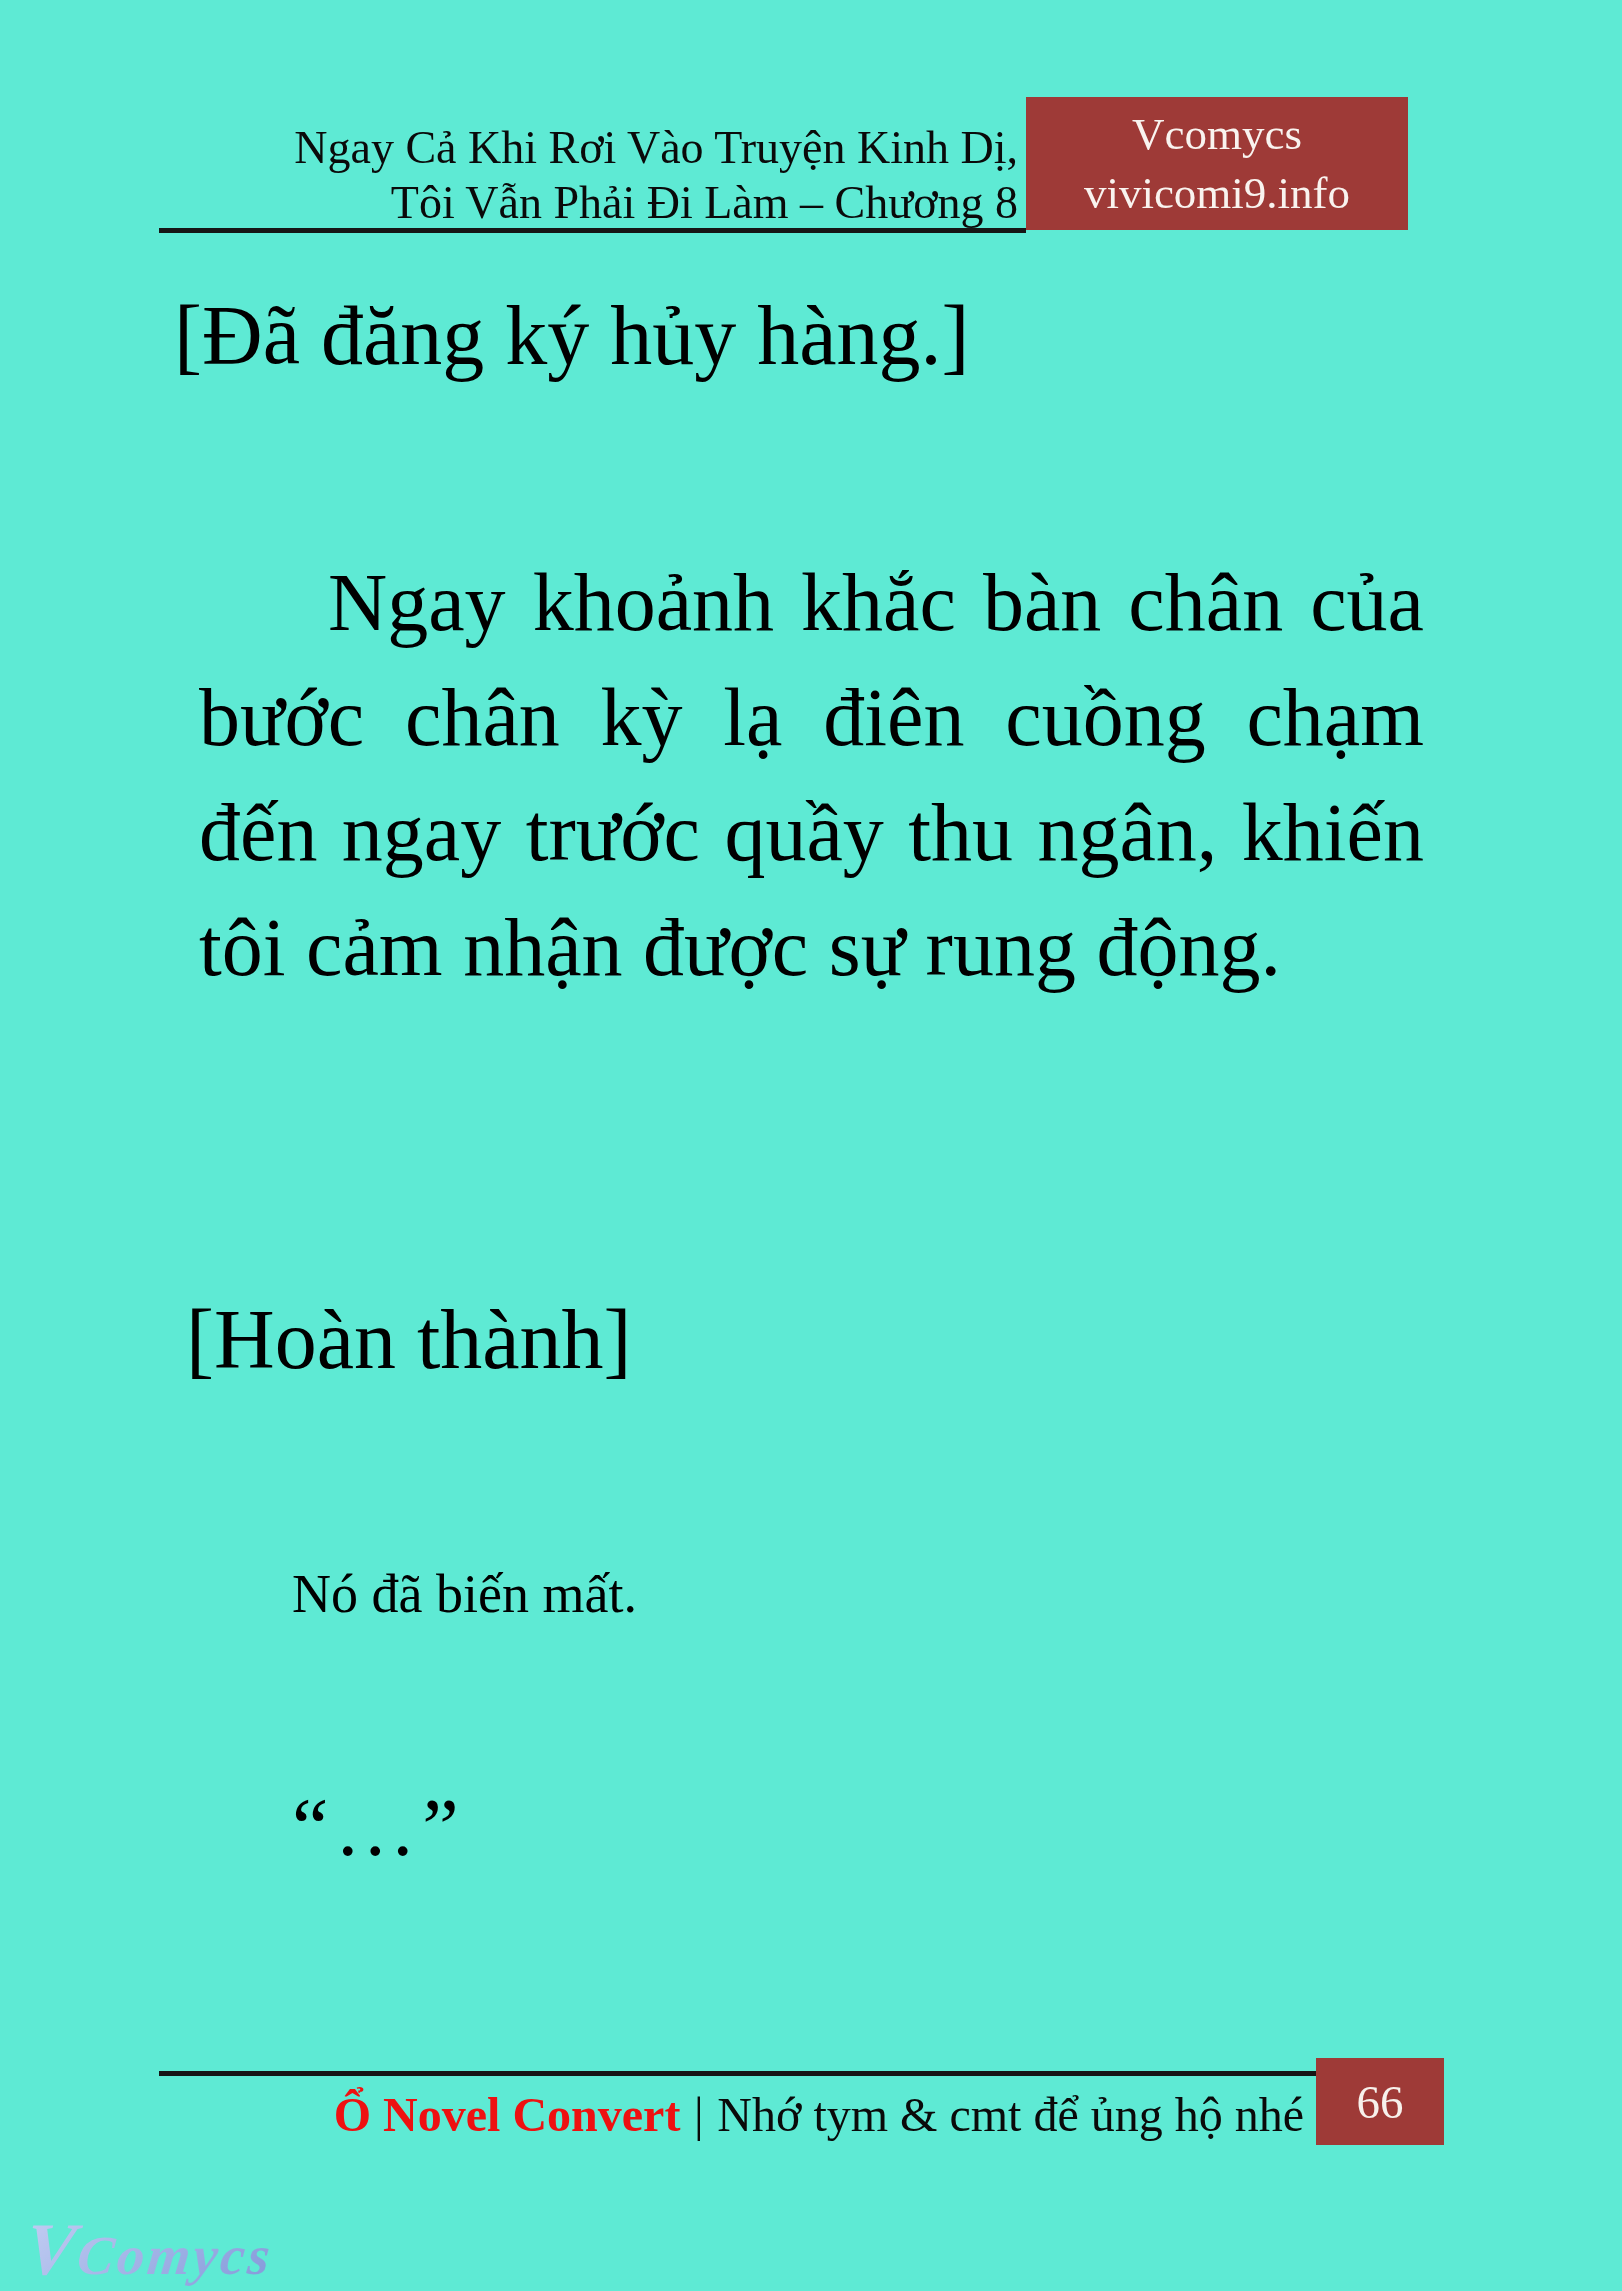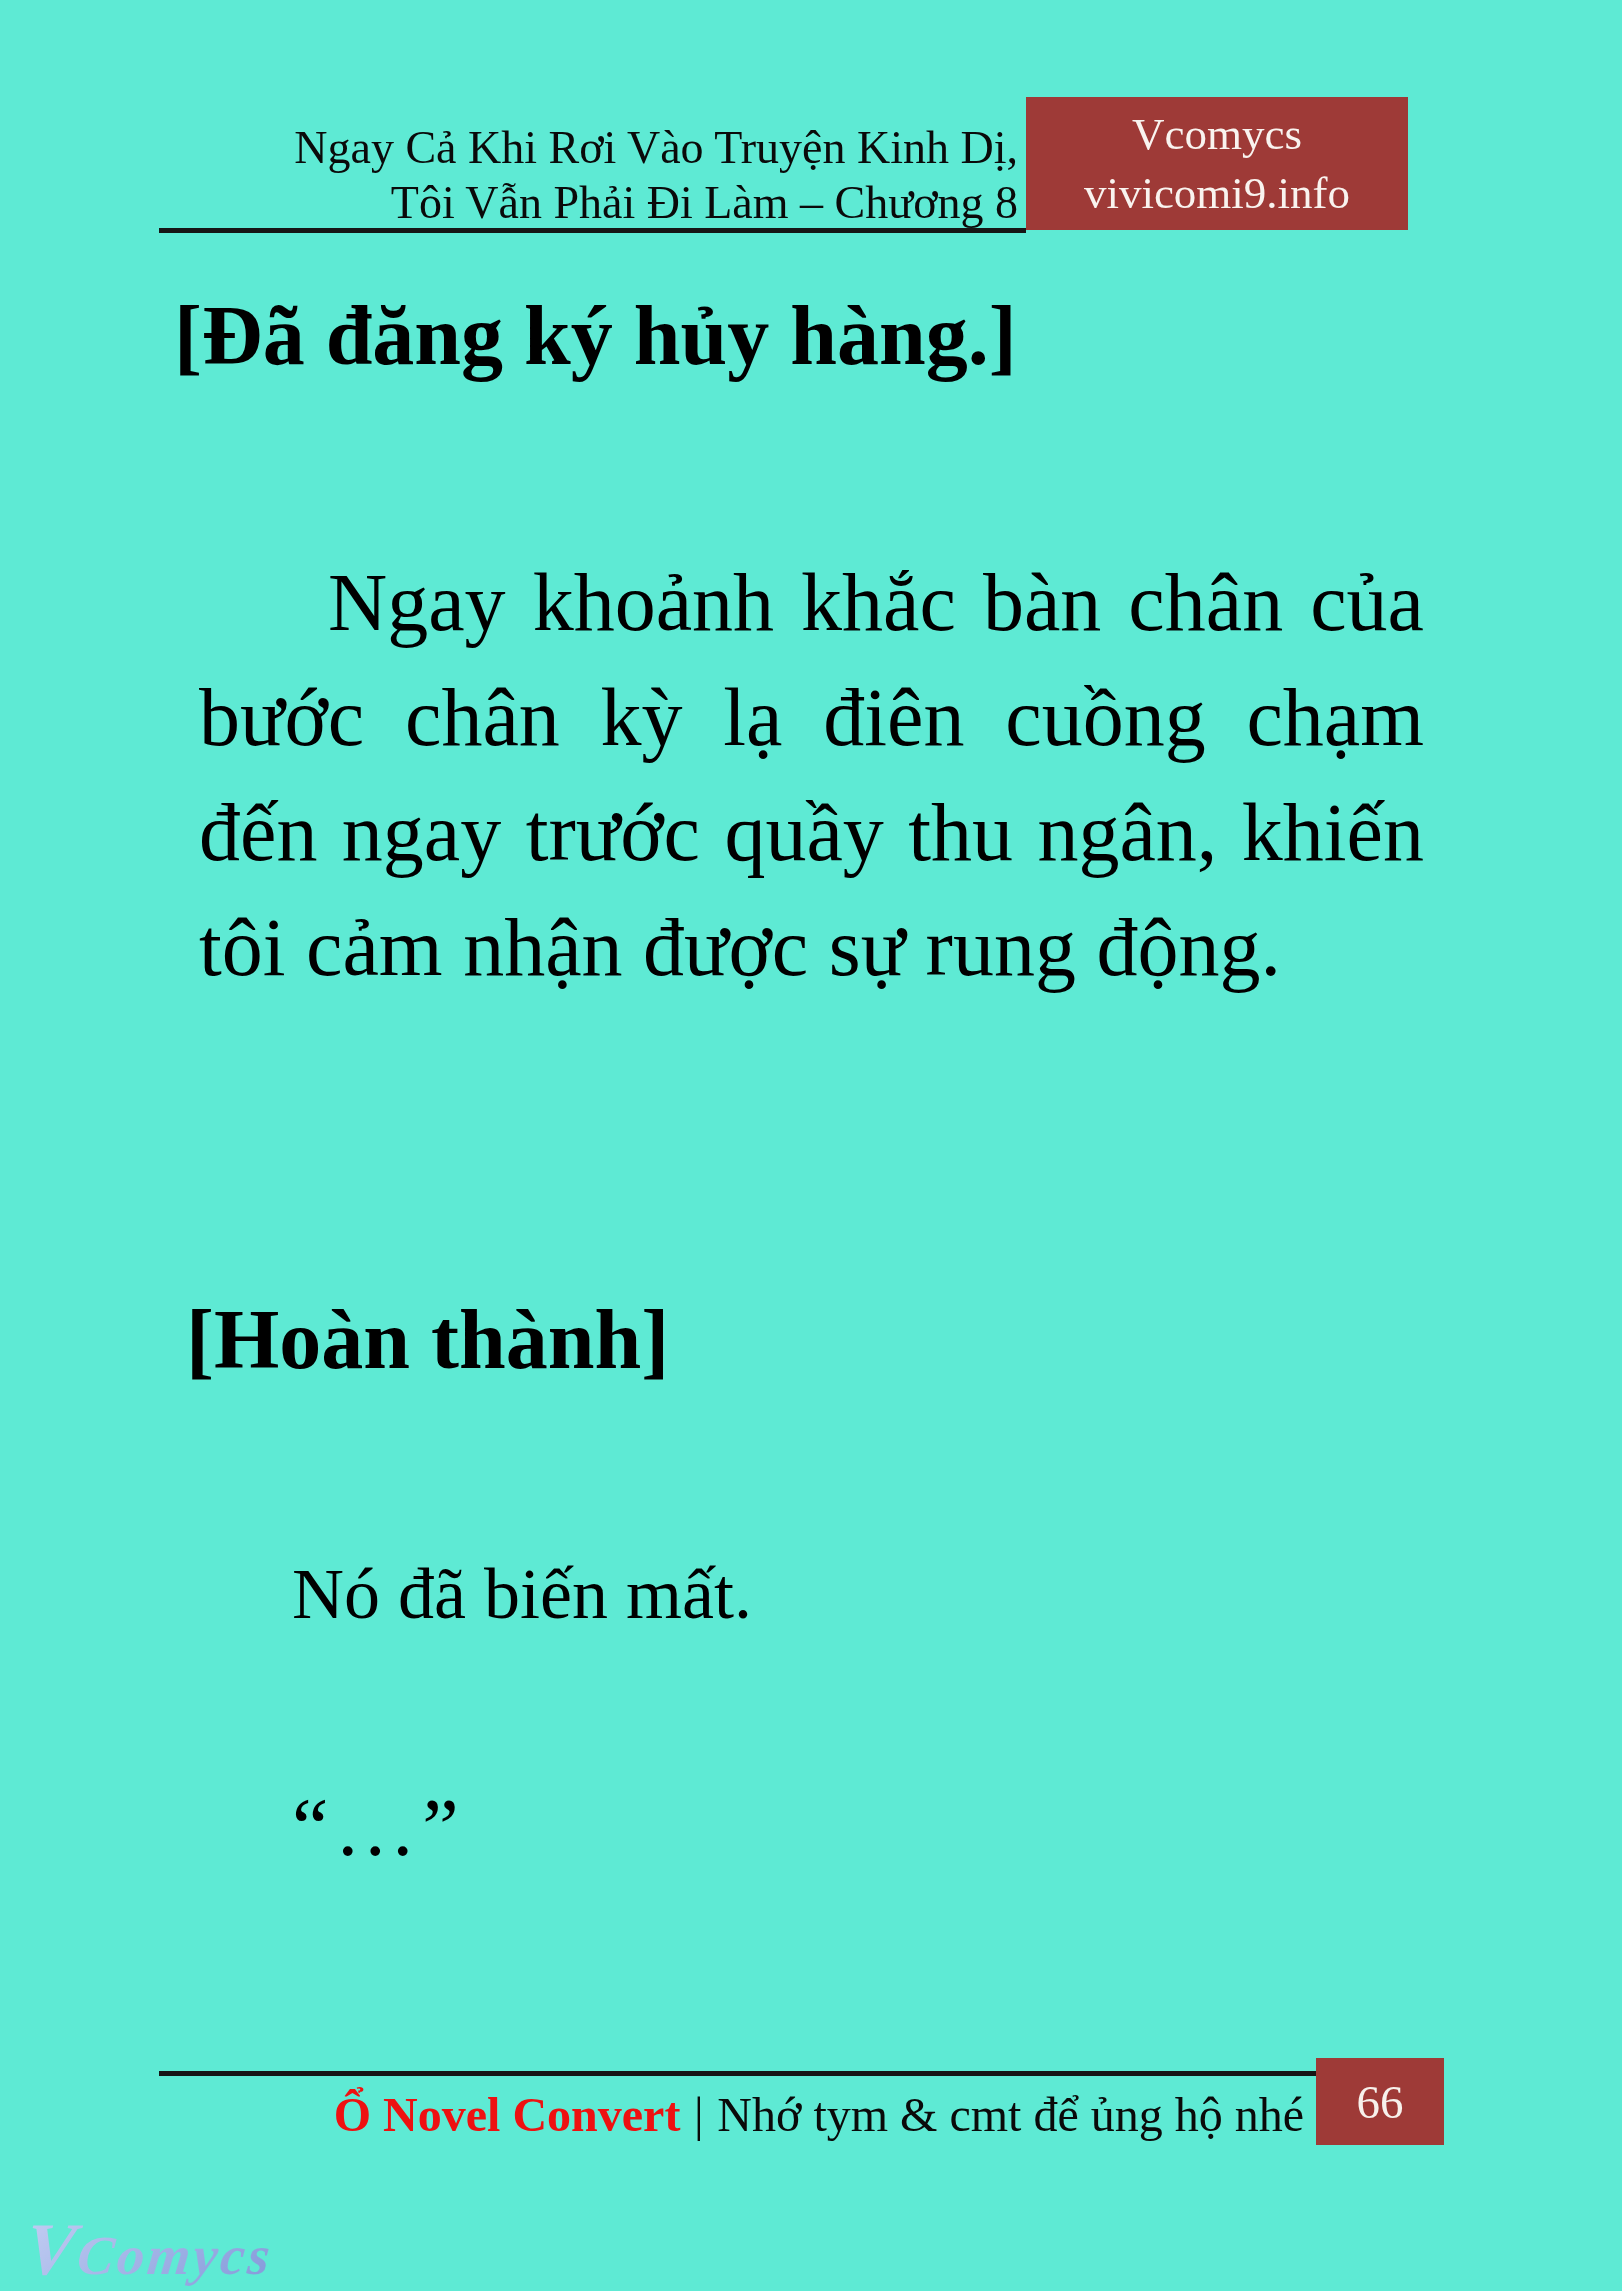--- a/index.html
+++ b/index.html
@@ -43,21 +43,21 @@
     left: 159px; top: 228px;
     width: 867px; height: 4.9px;
     background: #161616;
   }
 
   
   .sys-msg {
     position: absolute;
     left: 174px;
     font-size: 84px;
-    font-weight: 700;
+    font-weight: 400;
     line-height: 108px;
     white-space: nowrap;
     color: #000;
   }
   #sys1 { top: 282px; }
   #sys2 { top: 1286px; left: 186px; }
 
   .para {
     position: absolute;
     left: 167px; top: 545px;
@@ -66,21 +66,21 @@
     line-height: 115px;
     color: #000;
   }
   .pline { text-align: justify; text-align-last: justify; margin-left: 32px; }
   .pline.first { text-indent: 129px; }
   .pline.last { text-align-last: left; }
 
   .sentence {
     position: absolute;
     left: 292px; top: 1537px;
-    font-size: 72px;
+    font-size: 54px;
     line-height: 115px;
     white-space: nowrap;
   }
   .quote {
     position: absolute;
     left: 292px; top: 1770px;
     font-size: 82px;
     line-height: 115px;
     letter-spacing: 5.9px;
     white-space: nowrap;

